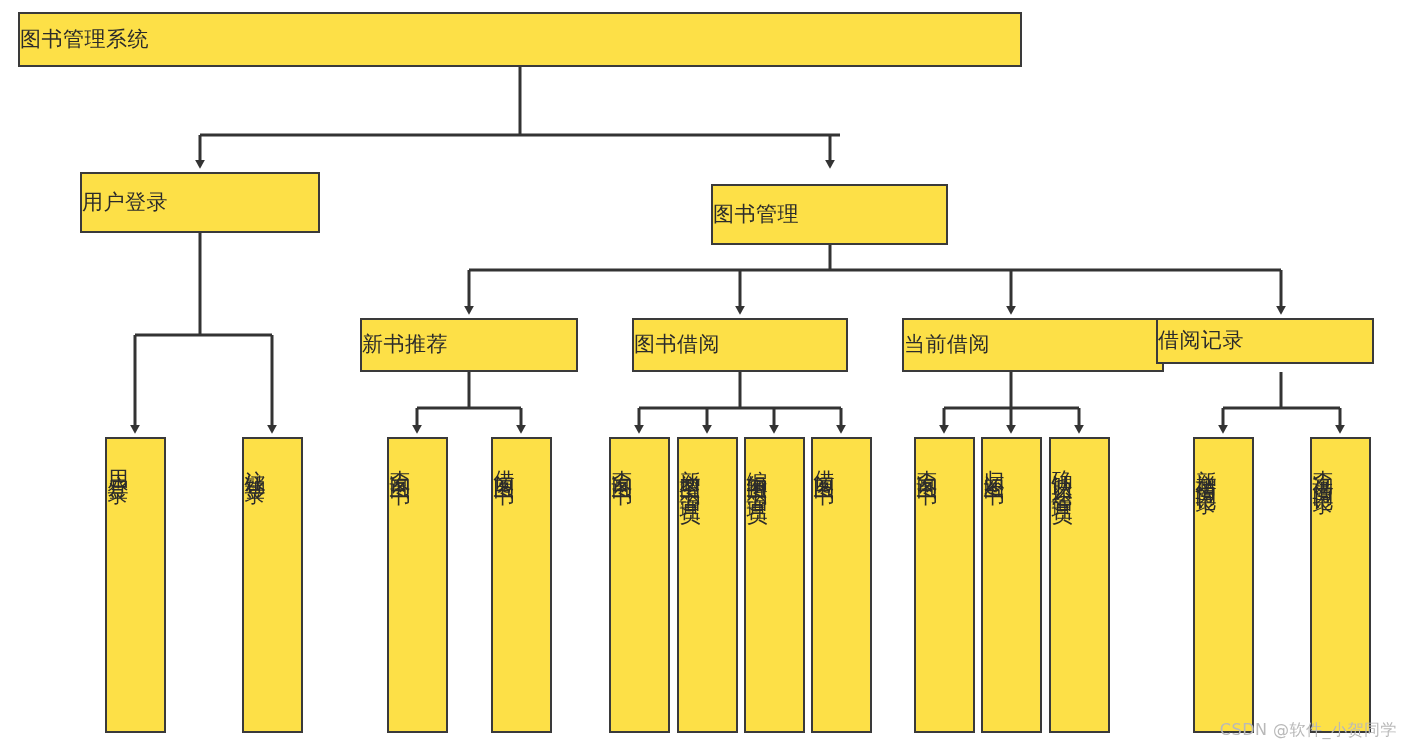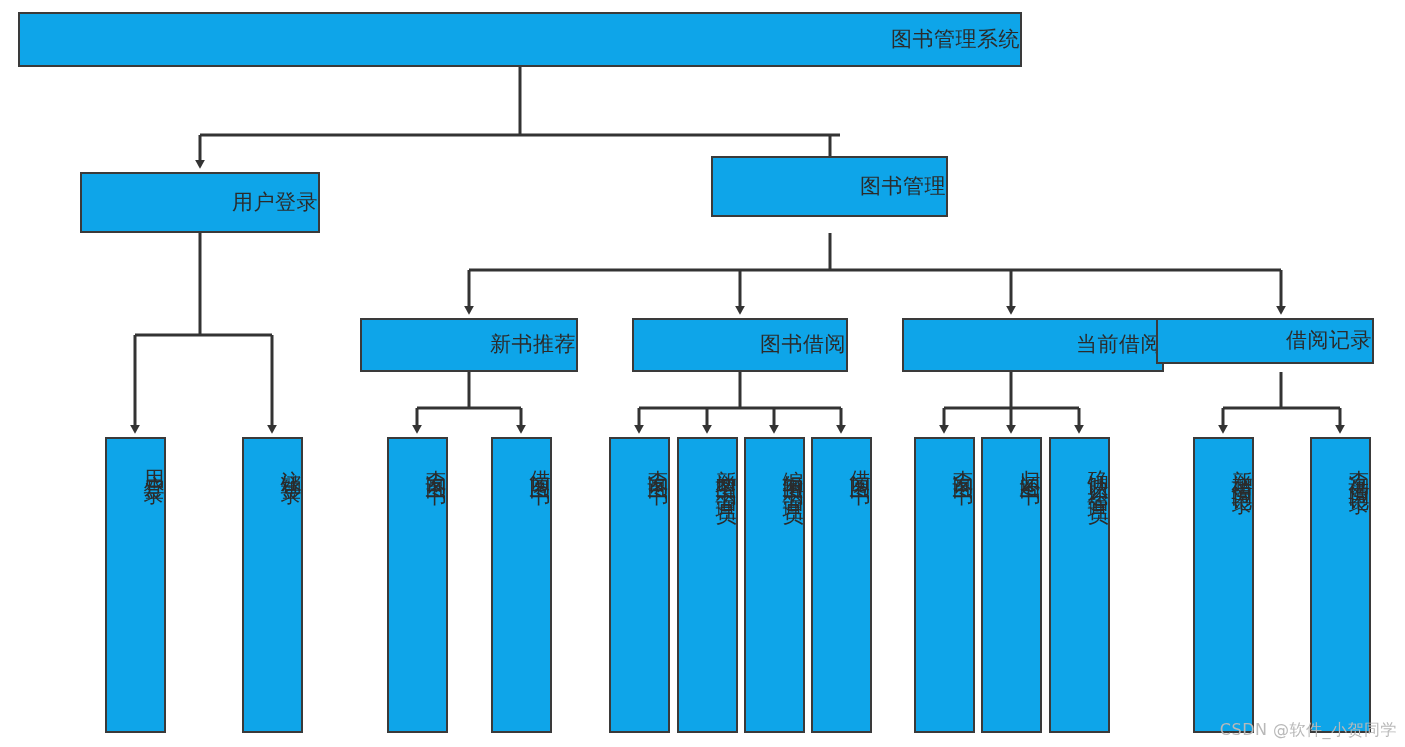--- a/index.html
+++ b/index.html
@@ -20,25 +20,25 @@
   #diagram-svg {
     position: absolute;
     left: 0;
     top: 0;
     width: 1405px;
     height: 747px;
   }
   .node-box {
     position: absolute;
     box-sizing: border-box;
-    background: #0ea5e9;
+    background: #fde047;
     border: 2px solid #3a3a3a;
     display: flex;
     align-items: center;
-    justify-content: flex-end;
+    justify-content: flex-start;
     color: #2b2b2b;
   }
   .node-label {
     display: block;
     text-align: center;
     line-height: 1.12;
     color: #2b2b2b;
     white-space: nowrap;
   }
   .horiz .node-label {
@@ -122,21 +122,21 @@
   </svg>
 
   <div class="node-box horiz" style="left:18px; top:12px; width:1004px; height:55px;">
     <span class="node-label">图书管理系统</span>
   </div>
 
   <div class="node-box horiz" style="left:80px; top:172px; width:240px; height:61px;">
     <span class="node-label">用户登录</span>
   </div>
 
-  <div class="node-box horiz" style="left:711px; top:156px; width:237px; height:61px;padding-left:44px;">
+  <div class="node-box horiz" style="left:711px; top:184px; width:237px; height:61px;">
     <span class="node-label">图书管理</span>
   </div>
 
   <div class="node-box horiz" style="left:632px; top:318px; width:216px; height:54px;">
     <span class="node-label">图书借阅</span>
   </div>
 
   <div class="node-box horiz" style="left:360px; top:318px; width:218px; height:54px;">
     <span class="node-label">新书推荐</span>
   </div>

